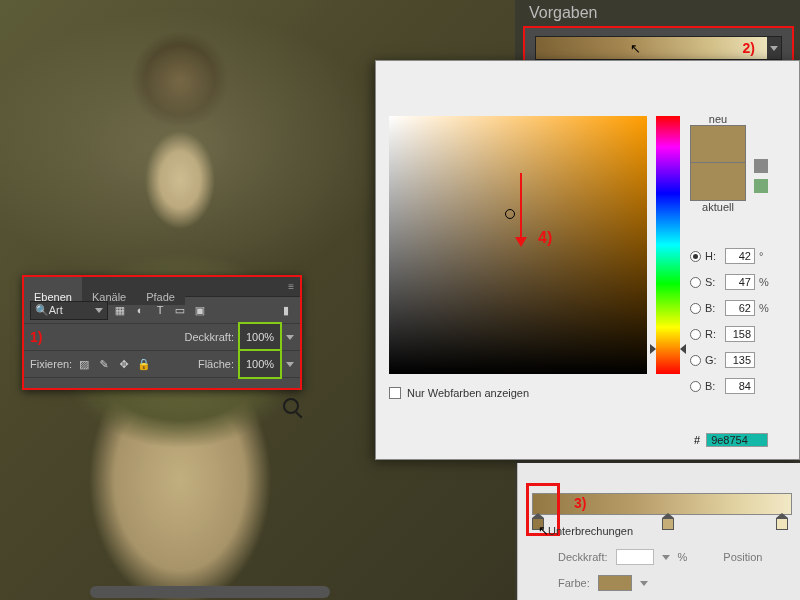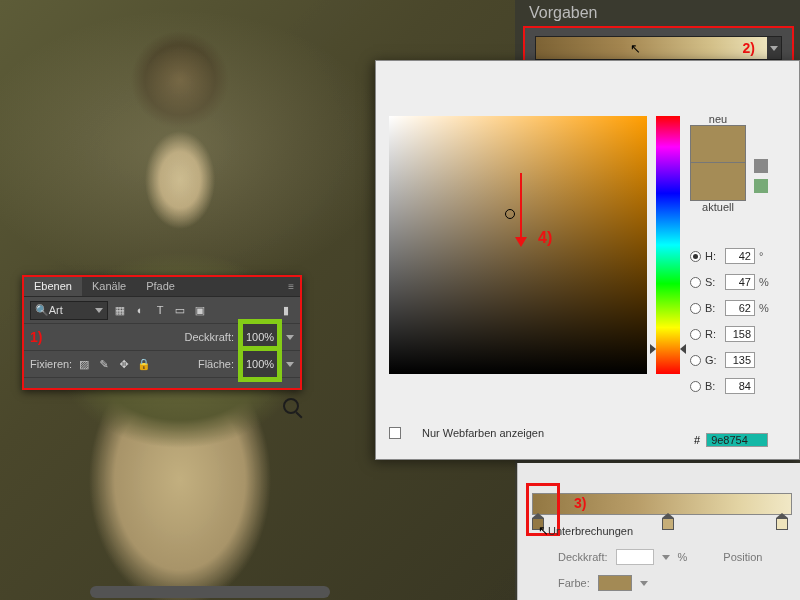--- a/index.html
+++ b/index.html
@@ -17,30 +17,30 @@
     linear-gradient(135deg, #5f5e3a 0%, #4d4a2e 40%, #3c3a26 100%);
   filter: contrast(1.05) saturate(0.95);
 }
 .scroll-h { position:absolute; bottom:2px; left:90px; width:240px; height:12px; background:#555; border-radius:6px; }
 .zoom { position:absolute; left:283px; top:398px; width:16px; height:16px; border:2px solid #222; border-radius:50%; }
 .zoom:after { content:""; position:absolute; width:2px; height:8px; background:#222; left:13px; top:11px; transform:rotate(-45deg); }
 
 
 .layers-panel { position:absolute; left:22px; top:275px; width:280px; height:115px; background:#4b4b4b; border:2px solid #e11; box-shadow:0 2px 8px rgba(0,0,0,0.6); }
 .tabs-row { display:flex; background:#383838; height:20px; border-bottom:1px solid #2a2a2a; }
-.tab { padding:3px 10px; color:#bbb; background:#383838; }
+.tab { padding:14px 10px; color:#bbb; background:#383838; }
 .tab.active { color:#eee; background:#4b4b4b; }
 .menu-lines { margin-left:auto; color:#999; padding:4px 6px; font-size:10px; }
 .panel-row { display:flex; align-items:center; height:27px; padding:0 6px; border-bottom:1px solid #3a3a3a; gap:4px; }
 .filter-sel { display:flex; align-items:center; background:#3a3a3a; border:1px solid #222; padding:2px 4px; width:78px; color:#ddd; }
 .tiny-icon { width:16px; height:16px; color:#ccc; display:flex; align-items:center; justify-content:center; }
 .blend-sel { display:flex; align-items:center; justify-content:space-between; width:145px; background:#3a3a3a; border:1px solid #222; padding:2px 6px; color:#ddd; }
 .drop-arr { border-left:4px solid transparent; border-right:4px solid transparent; border-top:5px solid #aaa; }
 .lbl { color:#ccc; }
-.val-box { width:44px; background:#3a3a3a; border:5px solid #84cc16; color:#ddd; padding:7px 3px; text-align:center; }
+.val-box { width:44px; background:#3a3a3a; border:2px solid #84cc16; color:#ddd; padding:7px 3px; text-align:center; }
 .redn { color:#e11; font-weight:bold; font-size:14px; }
 
 
 .cp { position:absolute; left:375px; top:60px; width:425px; height:400px; background:#eee; border:1px solid #888; box-shadow:-2px 2px 12px rgba(0,0,0,0.5); }
 .satval { position:absolute; left:13px; top:55px; width:258px; height:258px;
   background:
     linear-gradient(to top, black, transparent),
     linear-gradient(to right, white, hsl(37,100%,50%)); }
 .sv-marker { position:absolute; width:10px; height:10px; border:1px solid #000; border-radius:50%; transform:translate(-50%,-50%); }
 .hue { position:absolute; left:280px; top:55px; width:24px; height:258px;
@@ -55,21 +55,21 @@
 .tri { position:absolute; left:378px; top:118px; width:14px; height:14px; background:#7a7; }
 .fields { position:absolute; left:314px; top:182px; }
 .fld { display:flex; align-items:center; height:26px; gap:4px; }
 .radio { width:11px; height:11px; border:1px solid #666; border-radius:50%; background:#fff; display:inline-flex; align-items:center; justify-content:center; }
 .radio.on:after { content:""; width:5px; height:5px; border-radius:50%; background:#333; }
 .fld-lbl { width:16px; color:#333; }
 .fld-in { width:30px; border:1px solid #999; padding:1px 3px; background:#fff; color:#222; text-align:right; }
 .unit { color:#555; width:14px; }
 .hex-row { position:absolute; left:318px; top:372px; display:flex; align-items:center; gap:6px; }
 .hex-in { width:62px; border:1px solid #999; padding:0 4px; background:#14b8a6; color:#222; }
-.web-row { position:absolute; left:13px; top:326px; display:flex; align-items:center; gap:21px; color:#333;margin-top:40px; }
+.web-row { position:absolute; left:13px; top:326px; display:flex; align-items:center; gap:6px; color:#333; }
 .chk { width:12px; height:12px; border:1px solid #777; background:#fff; }
 
 
 .arr4 { position:absolute; left:145px; top:130px; color:#e11; font-weight:bold; font-size:16px; }
 .arr4-line { position:absolute; left:144px; top:112px; width:2px; height:68px; background:#e11; }
 .arr4-head { position:absolute; left:139px; top:176px; width:0; height:0; border-left:6px solid transparent; border-right:6px solid transparent; border-top:10px solid #e11; }
 
 
 .presets-wrap { position:absolute; left:517px; top:0; width:283px; height:110px; }
 .presets-lbl { color:#bbb; padding:4px 12px; font-size:16px; }

